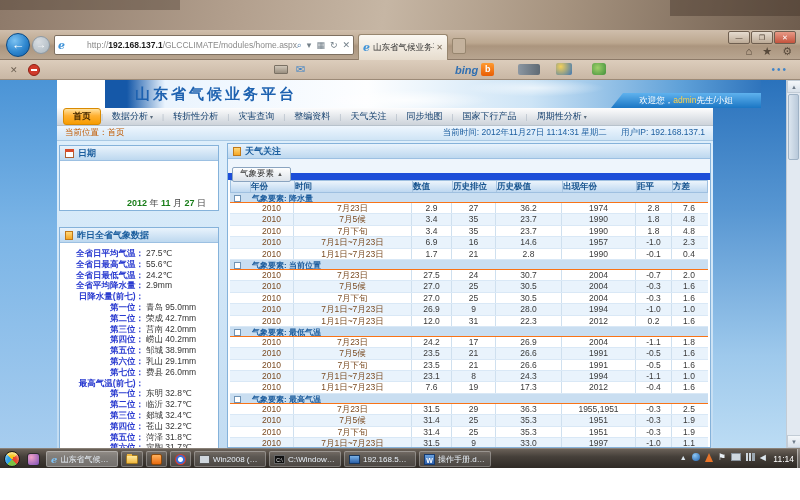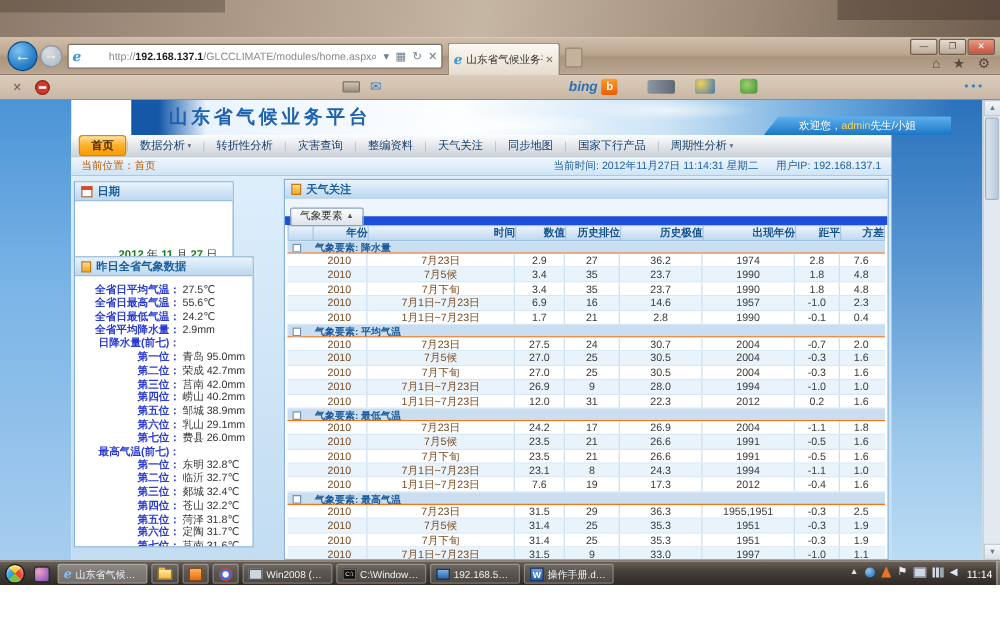--- a/index.html
+++ b/index.html
@@ -107,46 +107,46 @@
   .pbody { position:absolute; left:0; top:61px; width:656px; height:307px;
     background:linear-gradient(180deg,#ddeefb,#c2dcf2); overflow:hidden; }
 
   .panel { position:absolute; background:#fff; border:1px solid #85b2da; }
   .panel-h { height:15px; background:linear-gradient(180deg,#e9f3fc,#bdd8ef); border-bottom:1px solid #9cc0e2;
     display:flex; align-items:center; gap:4px; padding:0 5px; font-size:9px; font-weight:bold; color:#1b5e9e; }
   .icon-cal { width:9px; height:9px; background:#fff; border:1px solid #b06030; position:relative; }
   .icon-cal::before { content:""; position:absolute; left:-1px; top:-1px; width:9px; height:3px; background:#d84a2a; }
   .icon-doc { width:8px; height:9px; background:linear-gradient(180deg,#ffd87a,#f5a623); border:1px solid #c07818; }
 
-  .sb1 { left:2px; top:4px; width:128px; height:66px; }
+  .sb1 { left:2px; top:4px; width:160px; height:66px; }
   .sb1 .bd { padding:5px 12px 0 0; }
   .cal-line { text-align:right; font-size:9px; line-height:11px;margin-top:32px; }
   .c-num { color:#187d18; font-weight:bold; }
   .c-ch  { color:#444; }
   .c-week{ color:#2e9e2e; font-weight:bold; }
   .c-stem{ color:#3355cc; }
 
-  .sb2 { left:2px; top:64px; width:144px; height:233px; overflow:hidden; }
+  .sb2 { left:2px; top:86px; width:160px; height:233px; overflow:hidden; }
   .sb2 .bd { padding:5px 4px 0 0; font-size:8.5px; line-height:10.8px; }
   .w-line { display:flex; }
   .w-label { width:84px; text-align:right; color:#2a3bd0; font-weight:bold; white-space:nowrap; flex:none; }
   .w-val { color:#333; padding-left:2px; white-space:nowrap; }
 
   
   .main { left:170px; top:2px; width:484px; height:305px; overflow:hidden; }
   .toolbar { height:21px; background:#eef5fc; border-bottom:7px solid #1d4ed8; padding:3px 0 0 4px; }
   .fbtn { display:inline-flex; align-items:center; gap:3px; height:15px; padding:0 7px;
     background:linear-gradient(180deg,#fefefe,#dde3ea); border:1px solid #8aa4c0; border-radius:2px;
     font-size:8.5px; color:#333; }
   .fbtn .ua { font-size:6px; color:#555; }
 
   .wtable { margin:0 2px; font-size:8.5px; }
   .trow { display:grid; grid-template-columns:20px 44px 118px 40px 44px 66px 74px 36px 34px; align-items:center; }
   .thead { height:13px; background:linear-gradient(180deg,#ecf4fc,#bed8f0); border:1px solid #9fc0e0; color:#17548f; font-weight:bold; }
-  .thead > div { text-align:right; border-right:1px solid #a9c6e2; height:100%; line-height:11px; }
+  .thead > div { text-align:left; border-right:1px solid #a9c6e2; height:100%; line-height:11px; }
   .thead > div:last-child { border-right:none; }
   .srow { height:10px; background:#c9def1; border-bottom:1px solid #f97316; color:#1c5c9c; font-size:8px; }
   .srow .chk { width:7px; height:7px; background:#fff; border:1px solid #6f93b5; margin-left:4px; }
   .srow .stt { grid-column:2 / -1; padding-left:2px; font-weight:bold; }
   .drow { height:11.4px; border-bottom:1px solid #d9e8f6; color:#3a3a3a; }
   .drow > div { text-align:center; border-right:1px solid #cfe0ef; height:100%; line-height:10.4px; overflow:hidden; }
   .drow > div:first-child,.drow > div:last-child { border-right:none; }
   .drow.odd { background:#fff; } .drow.even { background:#e9f3fc; }
   .drow .cy,.drow .ct { color:#7a4a20; }
 
@@ -484,21 +484,21 @@
                 <div class="ct">1月1日~7月23日</div>
                 <div class="cn">1.7</div>
                 <div class="cn">21</div>
                 <div class="cn">2.8</div>
                 <div class="cn">1990</div>
                 <div class="cn">-0.1</div>
                 <div class="cn">0.4</div>
               </div>
               <div class="trow srow">
                 <div class="chk"></div>
-                <div class="stt">气象要素: 平均气温</div>
+                <div class="stt">气象要素: 当前位置</div>
               </div>
               <div class="trow drow odd">
                 <div></div>
                 <div class="cy">2010</div>
                 <div class="ct">7月23日</div>
                 <div class="cn">27.5</div>
                 <div class="cn">24</div>
                 <div class="cn">30.7</div>
                 <div class="cn">2004</div>
                 <div class="cn">-0.7</div>

